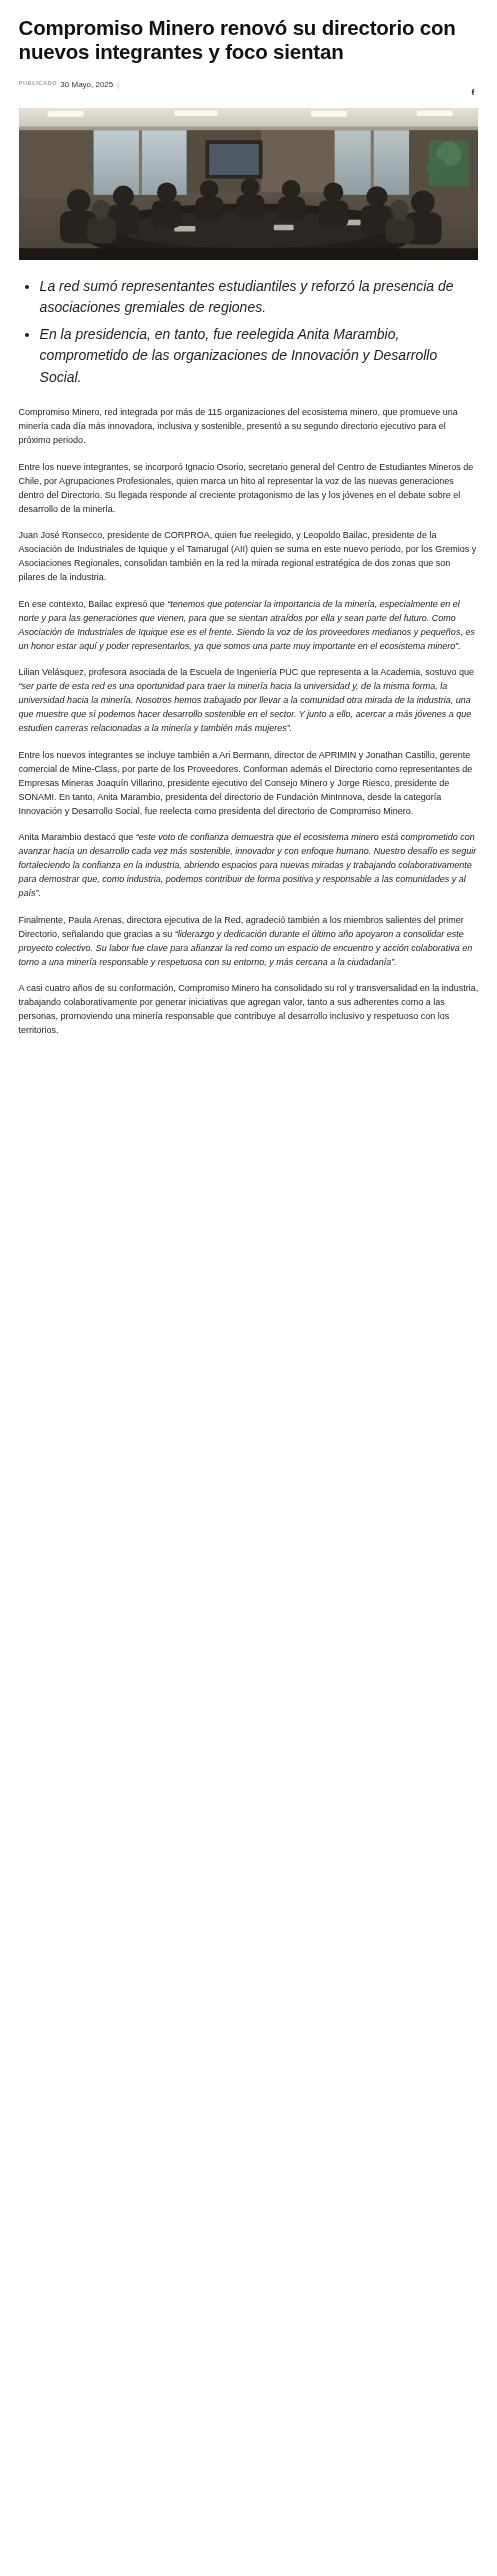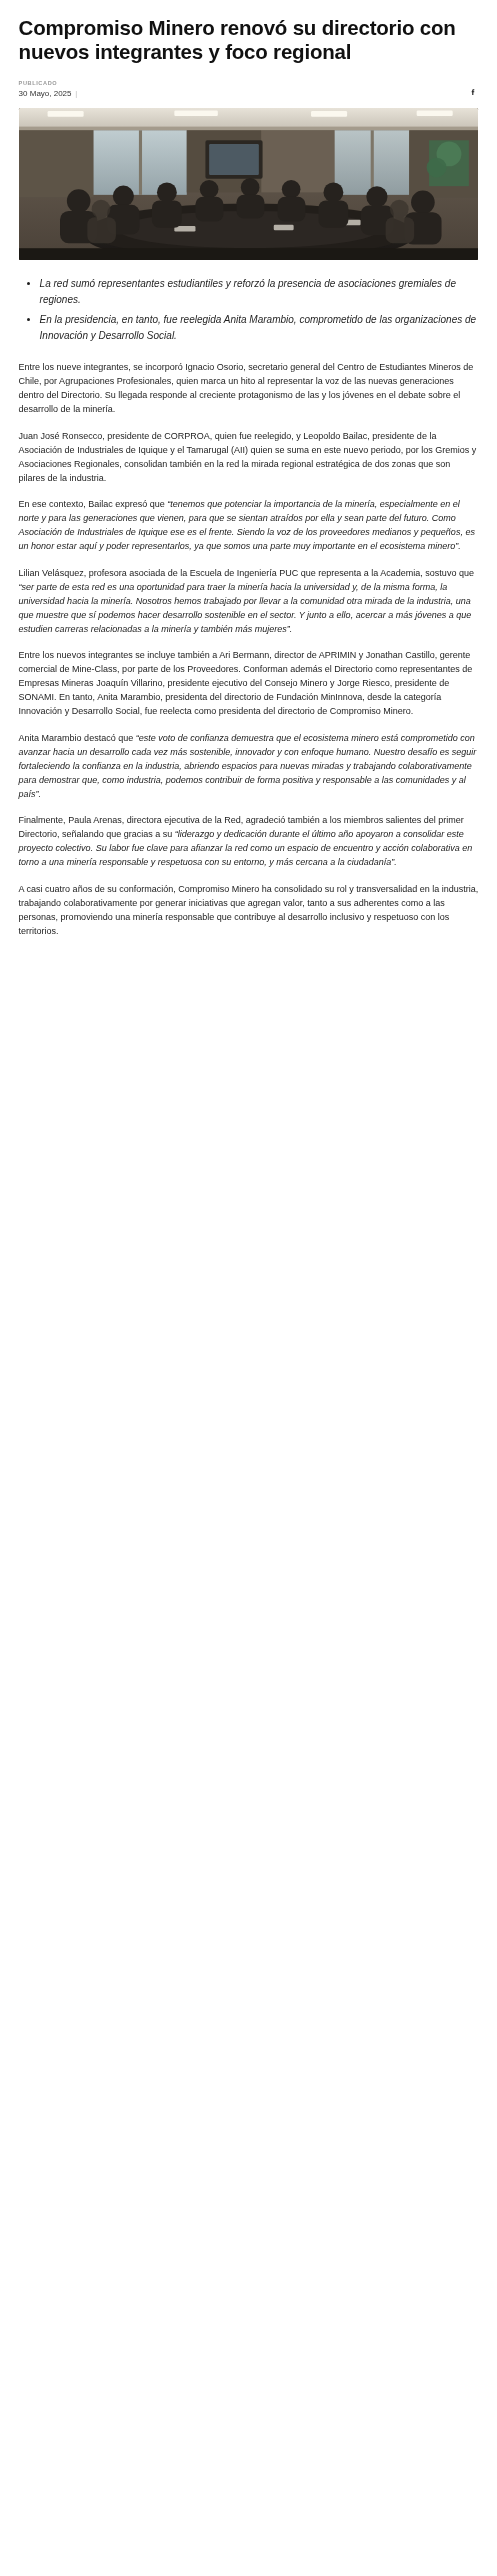--- a/index.html
+++ b/index.html
@@ -28,21 +28,21 @@
     color: #111111;
   }
   .meta-row {
     display: flex;
     align-items: flex-start;
     justify-content: space-between;
     margin-bottom: 10px;
   }
   .meta-left {
     display: flex;
-    flex-direction: column;
+    flex-direction: row;
     gap: 3.1px;
   }
   .meta-label {
     font-size: 5.6px;
     letter-spacing: 0.6px;
     color: #9a9a9a;
     font-weight: bold;
     text-transform: uppercase;
   }
   .meta-date {
@@ -76,41 +76,41 @@
     overflow: hidden;
     position: relative;
     background: #6d6256;
   }
   .hero svg { display: block; width: 100%; height: 100%; }
   ul.bullets {
     margin: 0 0 17.4px 0;
     padding-left: 21px;
   }
   ul.bullets li {
-    font-size: 10px;
+    font-size: 14px;
     line-height: 1.52;
     font-style: italic;
     color: #1f1f1f;
     margin-bottom: 5.6px;
   }
   p.body {
     font-size: 9px;
     line-height: 1.56;
     margin: 0 0 12.4px 0;
     color: #1c1c1c;
   }
   p.body b { font-weight: normal; }
   p.body i { }
 </style>
 </head>
 <body>
 
 <div class="page">
 
-  <h1 class="headline">Compromiso Minero renovó su directorio con nuevos integrantes y foco regional</h1>
+  <h1 class="headline">Compromiso Minero renovó su directorio con nuevos integrantes y foco sientan</h1>
 
   <div class="meta-row">
     <div class="meta-left">
       <div class="meta-label">PUBLICADO</div>
       <div class="meta-date">
         <span>30 Mayo, 2025</span>
         <span class="sep">|</span>
       </div>
     </div>
     <div class="share-icons">
@@ -198,20 +198,21 @@
       <rect x="0" y="226" width="740" height="19" fill="#1b1814"></rect>
     </svg>
   </div>
 
   <ul class="bullets">
     <li>La red sumó representantes estudiantiles y reforzó la presencia de asociaciones gremiales de regiones.</li>
     <li>En la presidencia, en tanto, fue reelegida Anita Marambio, comprometido de las organizaciones de Innovación y Desarrollo Social.</li>
   </ul>
 
   <div id="body-container">
+      <p class="body"><span>Compromiso Minero, red integrada por más de 115 organizaciones del ecosistema minero, que promueve una minería cada día más innovadora, inclusiva y sostenible, presentó a su segundo directorio ejecutivo para el próximo periodo.</span></p>
       <p class="body"><span>Entre los nueve integrantes, se incorporó </span><b>Ignacio Osorio</b><span>, secretario general del </span><b>Centro de Estudiantes Mineros de Chile</b><span>, por Agrupaciones Profesionales, quien marca un hito al representar la voz de las nuevas generaciones dentro del Directorio. Su llegada responde al creciente protagonismo de las y los jóvenes en el debate sobre el desarrollo de la minería.</span></p>
       <p class="body"><b>Juan José Ronsecco</b><span>, presidente de CORPROA, quien fue reelegido, y </span><b>Leopoldo Bailac</b><span>, presidente de la Asociación de Industriales de Iquique y el Tamarugal (AII) quien se suma en este nuevo periodo, por los Gremios y Asociaciones Regionales, consolidan también en la red la mirada regional estratégica de dos zonas que son pilares de la industria.</span></p>
       <p class="body"><span>En ese contexto, Bailac expresó que </span><i>“tenemos que potenciar la importancia de la minería, especialmente en el norte y para las generaciones que vienen, para que se sientan atraídos por ella y sean parte del futuro. Como Asociación de Industriales de Iquique ese es el frente. Siendo la voz de los proveedores medianos y pequeños, es un honor estar aquí y poder representarlos, ya que somos una parte muy importante en el ecosistema minero”.</i></p>
       <p class="body"><b>Lilian Velásquez</b><span>, profesora asociada de la Escuela de Ingeniería PUC que representa a la Academia, sostuvo que </span><i>“ser parte de esta red es una oportunidad para traer la minería hacia la universidad y, de la misma forma, la universidad hacia la minería. Nosotros hemos trabajado por llevar a la comunidad otra mirada de la industria, una que muestre que sí podemos hacer desarrollo sostenible en el sector. Y junto a ello, acercar a más jóvenes a que estudien carreras relacionadas a la minería y también más mujeres”.</i></p>
       <p class="body"><span>Entre los nuevos integrantes se incluye también a </span><b>Ari Bermann</b><span>, director de APRIMIN y </span><b>Jonathan Castillo</b><span>, gerente comercial de Mine-Class, por parte de los Proveedores. Conforman además el Directorio como representantes de Empresas Mineras </span><b>Joaquín Villarino</b><span>, presidente ejecutivo del Consejo Minero y </span><b>Jorge Riesco</b><span>, presidente de SONAMI. En tanto, </span><b>Anita Marambio</b><span>, presidenta del directorio de Fundación MinInnova, desde la categoría Innovación y Desarrollo Social, fue reelecta como presidenta del directorio de Compromiso Minero.</span></p>
       <p class="body"><span>Anita Marambio destacó que </span><i>“este voto de confianza demuestra que el ecosistema minero está comprometido con avanzar hacia un desarrollo cada vez más sostenible, innovador y con enfoque humano. Nuestro desafío es seguir fortaleciendo la confianza en la industria, abriendo espacios para nuevas miradas y trabajando colaborativamente para demostrar que, como industria, podemos contribuir de forma positiva y responsable a las comunidades y al país”.</i></p>
       <p class="body"><span>Finalmente, </span><b>Paula Arenas</b><span>, directora ejecutiva de la Red, agradeció también a los miembros salientes del primer Directorio, señalando que gracias a su </span><i>“liderazgo y dedicación durante el último año apoyaron a consolidar este proyecto colectivo. Su labor fue clave para afianzar la red como un espacio de encuentro y acción colaborativa en torno a una minería responsable y respetuosa con su entorno, y más cercana a la ciudadanía”.</i></p>
       <p class="body"><span>A casi cuatro años de su conformación, Compromiso Minero ha consolidado su rol y transversalidad en la industria, trabajando colaborativamente por generar iniciativas que agregan valor, tanto a sus adherentes como a las personas, promoviendo una minería responsable que contribuye al desarrollo inclusivo y respetuoso con los territorios.</span></p>
     </div>
 

